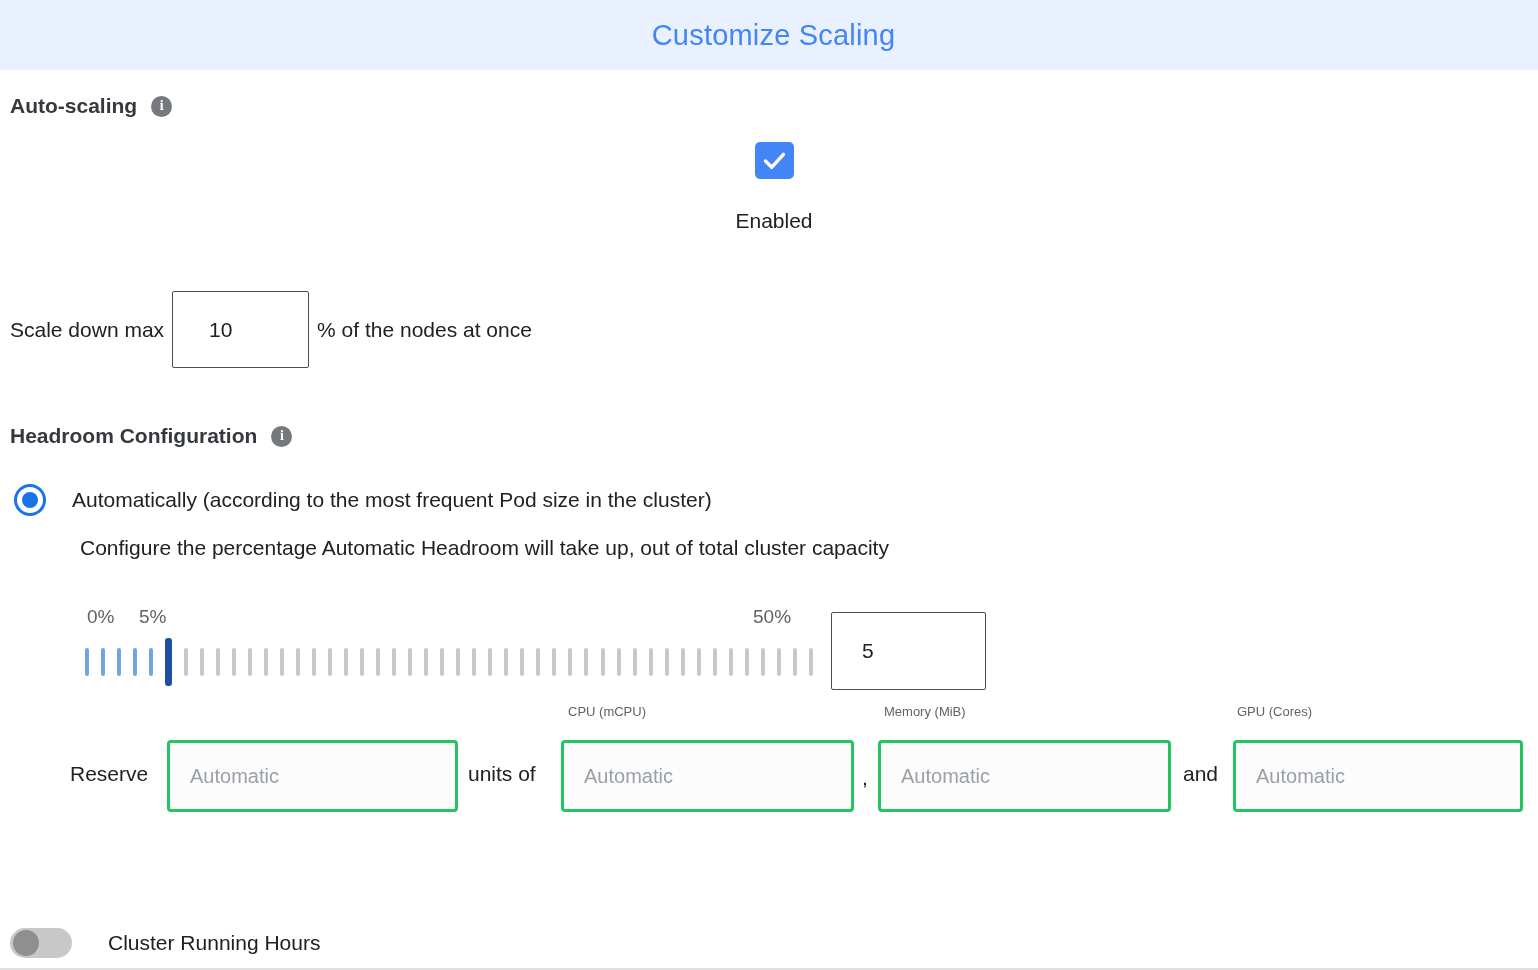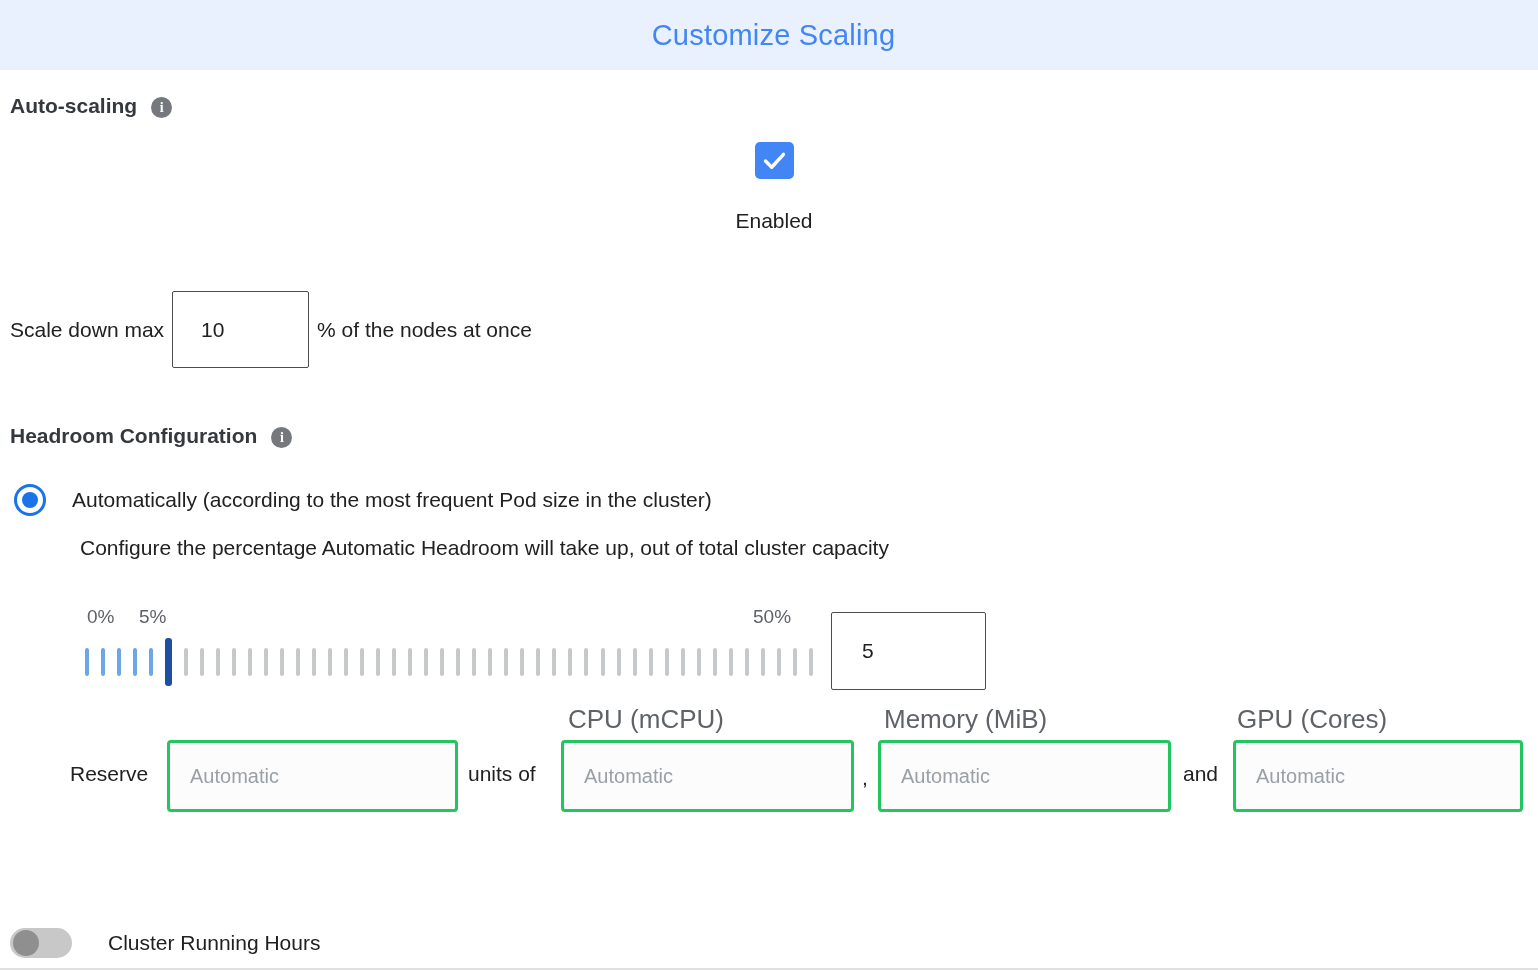--- a/index.html
+++ b/index.html
@@ -17,21 +17,21 @@
     height: 70px; background: #e8f1fd;
     display: flex; align-items: center; justify-content: center; padding-left: 9px;
   }
   .header .title {
     font-size: 29px; font-weight: 500; color: #4285f4; letter-spacing: 0.2px;
   }
 
   .content { padding-left: 10px; }
 
   
-  .section-label-row { display: flex; align-items: flex-end; gap: 14px; }
+  .section-label-row { display: flex; align-items: center; gap: 14px; }
   .bold-label { font-size: 21px; font-weight: 700; color: #35393d; }
   .info-icon {
     width: 21px; height: 21px; border-radius: 50%;
     background: #75797d; color: #ffffff;
     display: inline-flex; align-items: center; justify-content: center;
     font-size: 14px; font-weight: 700; font-family: "Liberation Serif", serif;
     cursor: default;
   }
   .info-icon::after { content: "i"; }
 
@@ -44,21 +44,21 @@
     display: inline-flex; align-items: center; justify-content: center;
     cursor: pointer;
   }
   .plain-label { font-size: 21px; color: #212121; }
 
   
   .scale-down-row { display: flex; align-items: center; gap: 8px; margin-top: 58px; }
   .value-input {
     width: 137px; height: 77px;
     border: 1px solid #4d4d4d; border-radius: 2px;
-    font-size: 21px; color: #212121; padding-left: 28px;
+    font-size: 21px; color: #212121; padding-left: 36px;
     font-family: "Liberation Sans", sans-serif;
     background: #ffffff; outline: none;
   }
 
   .row-headroom-label { margin-top: 56px; }
 
   
   .radio-row { display: flex; align-items: center; gap: 26px; margin-top: 36px; margin-left: 4px; }
   .radio {
     width: 32px; height: 32px; border-radius: 50%;
@@ -90,21 +90,21 @@
     width: 155px; height: 78px; margin-left: 18px; margin-top: 6px;
     border: 1px solid #4d4d4d; border-radius: 2px;
     font-size: 21px; color: #212121; padding-left: 30px;
     font-family: "Liberation Sans", sans-serif; outline: none;
   }
 
   .row-manually { margin-top: 44px; }
 
   
   .manual-grid { position: relative; height: 126px; margin-top: 14px; }
-  .col-header { position: absolute; top: 0; font-size: 26px; color: #5f6368; }
+  .col-header { position: absolute; top: 0; font-size: 13px; color: #5f6368; }
   .col-header.cpu { left: 558px; }
   .col-header.mem { left: 874px; }
   .col-header.gpu { left: 1227px; }
   .inline-label { position: absolute; font-size: 21px; color: #212121; }
   .lbl-reserve { left: 60px; top: 58px; }
   .lbl-units { left: 458px; top: 58px; }
   .lbl-comma { left: 852px; top: 62px; }
   .lbl-and { left: 1173px; top: 58px; }
   .auto-input {
     position: absolute; top: 36px; height: 72px;

